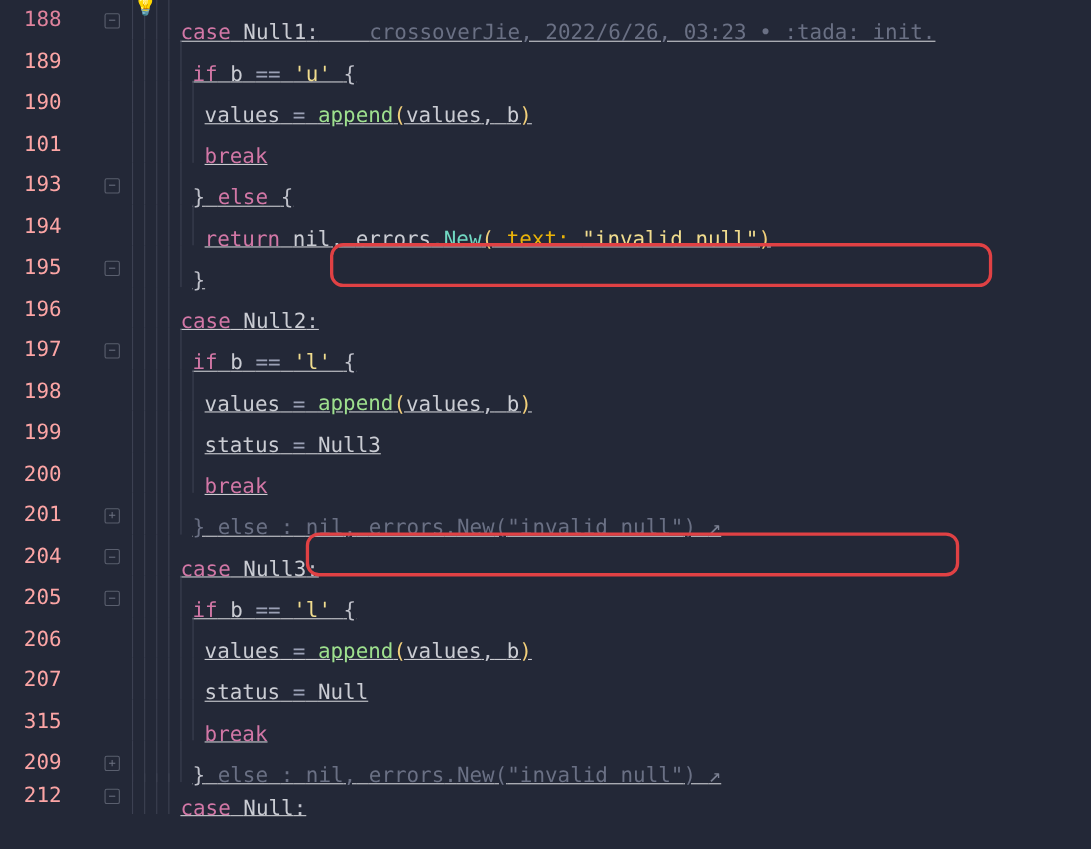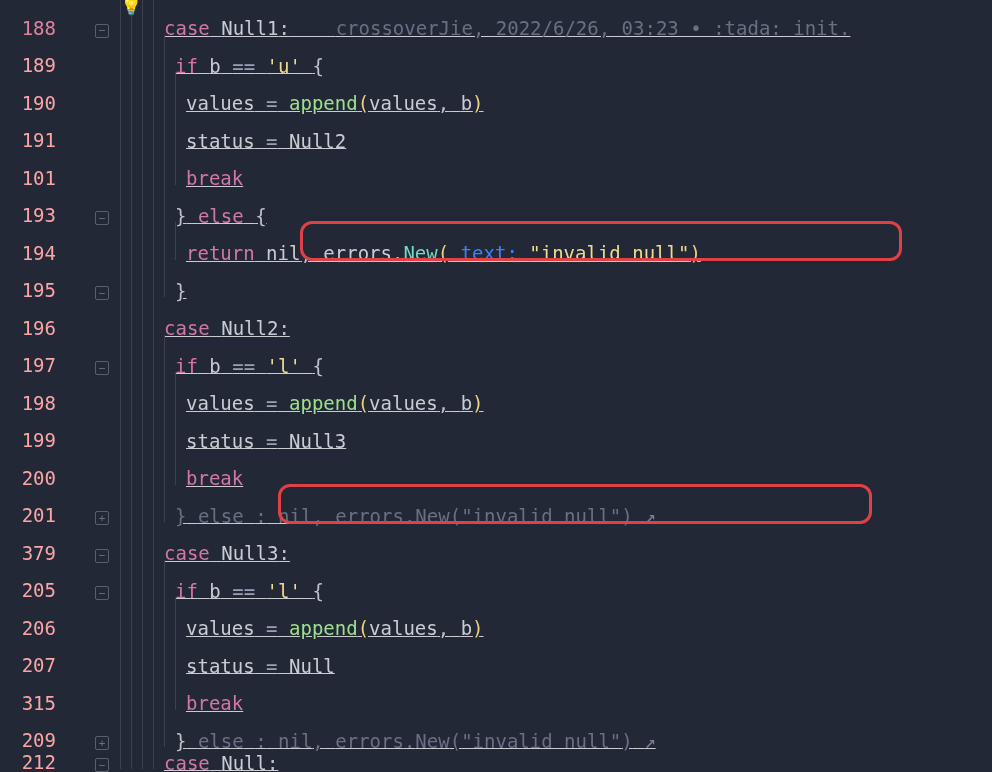--- a/index.html
+++ b/index.html
@@ -9,21 +9,21 @@
     font-size:19px;
     color:#cbccd1;
     width:992px;
     height:772px;
     overflow:hidden;
     line-height:1.0;
   }
   .editor { position:relative; }
   .row {
     display:flex;
-    align-items:flex-end;
+    align-items:center;
     height:37.5px;
     white-space:pre;
   }
   .gutter {
     width:66px;
     text-align:right;
     padding-right:10px;
     color:#fca5a5;
     flex-shrink:0;
     user-select:none;
@@ -71,52 +71,51 @@
   .kw   { color:#d277a6; }
   .ident{ color:#caccd3; }
   .type { color:#caccd3; }
   .func { color:#71d8c2; }
   .callg{ color:#9ee08e;margin-top:48px; }
   .str  { color:#f0dc8e; }
   .char { color:#f0dc8e; }
   .op   { color:#9aa0b5; }
   .paren{ color:#f1cf7a; }
   .punct{ color:#bfc1ca; }
-  .hint { color:#3b82f6; font-style:normal; }
+  .hint { color:#eab308; font-style:normal; }
   .comment{ color:#6a7084; }
   .dimseg{ color:#6a7084; }
   .dimseg .op,.dimseg .paren,.dimseg .punct,.dimseg .str,.dimseg .kw,.dimseg .ident{ color:#6a7084; }
   .arrow { color:#7b8092; }
   .redbox {
     position:absolute;
     border:3px solid #e04144;
     border-radius:12px;
     pointer-events:none;
   }
 </style>
 </head>
 <body>
 
 <div class="editor" id="editor">
     <div class="row"><span class="gutter hl">188</span><span class="bpcol"></span><div class="foldcol"><div class="fold-icon fold-minus"></div></div><div class="code"><span class="ind"></span><span class="ind"></span><span class="ind"></span><span class="ind"></span><span class="kw">case</span> <span class="type">Null1</span><span class="punct">:</span>    <span class="comment">crossoverJie, 2022/6/26, 03:23 • :tada: init.</span></div></div>
     <div class="bulb" style="top: -4px;">💡</div>
     <div class="row"><span class="gutter">189</span><span class="bpcol"></span><div class="foldcol"></div><div class="code"><span class="ind"></span><span class="ind"></span><span class="ind"></span><span class="ind"></span><span class="ind"></span><span class="kw">if</span> <span class="ident">b</span> <span class="op">==</span> <span class="char">'u'</span> <span class="punct">{</span></div></div>
     <div class="row"><span class="gutter">190</span><span class="bpcol"></span><div class="foldcol"></div><div class="code"><span class="ind"></span><span class="ind"></span><span class="ind"></span><span class="ind"></span><span class="ind"></span><span class="ind"></span><span class="ident">values</span> <span class="op">=</span> <span class="callg">append</span><span class="paren">(</span><span class="ident">values</span><span class="punct">,</span> <span class="ident">b</span><span class="paren">)</span></div></div>
-    <div class="row"><span class="gutter">191</span><span class="bpcol"></span><div class="foldcol"></div><div class="code"><span class="ind"></span><span class="ind"></span><span class="ind"></span><span class="ind"></span><span class="ind"></span><span class="ind"></span><span class="ident">status</span> <span class="op">=</span> <span class="type">Null2</span></div></div>
     <div class="row"><span class="gutter">101</span><span class="bpcol"></span><div class="foldcol"></div><div class="code"><span class="ind"></span><span class="ind"></span><span class="ind"></span><span class="ind"></span><span class="ind"></span><span class="ind"></span><span class="kw">break</span></div></div>
     <div class="row"><span class="gutter">193</span><span class="bpcol"></span><div class="foldcol"><div class="fold-icon fold-minus"></div></div><div class="code"><span class="ind"></span><span class="ind"></span><span class="ind"></span><span class="ind"></span><span class="ind"></span><span class="punct">}</span> <span class="kw">else</span> <span class="punct">{</span></div></div>
     <div class="row"><span class="gutter">194</span><span class="bpcol"></span><div class="foldcol"></div><div class="code"><span class="ind"></span><span class="ind"></span><span class="ind"></span><span class="ind"></span><span class="ind"></span><span class="ind"></span><span class="kw">return</span> <span class="ident">nil</span><span class="punct">,</span> <span class="ident">errors</span><span class="punct">.</span><span class="func">New</span><span class="paren">(</span><span class="hint"> text: </span><span class="str">"invalid null"</span><span class="paren">)</span></div></div>
     <div class="row"><span class="gutter">195</span><span class="bpcol"></span><div class="foldcol"><div class="fold-icon fold-minus"></div></div><div class="code"><span class="ind"></span><span class="ind"></span><span class="ind"></span><span class="ind"></span><span class="ind"></span><span class="punct">}</span></div></div>
     <div class="row"><span class="gutter">196</span><span class="bpcol"></span><div class="foldcol"></div><div class="code"><span class="ind"></span><span class="ind"></span><span class="ind"></span><span class="ind"></span><span class="kw">case</span> <span class="type">Null2</span><span class="punct">:</span></div></div>
     <div class="row"><span class="gutter">197</span><span class="bpcol"></span><div class="foldcol"><div class="fold-icon fold-minus"></div></div><div class="code"><span class="ind"></span><span class="ind"></span><span class="ind"></span><span class="ind"></span><span class="ind"></span><span class="kw">if</span> <span class="ident">b</span> <span class="op">==</span> <span class="char">'l'</span> <span class="punct">{</span></div></div>
     <div class="row"><span class="gutter">198</span><span class="bpcol"></span><div class="foldcol"></div><div class="code"><span class="ind"></span><span class="ind"></span><span class="ind"></span><span class="ind"></span><span class="ind"></span><span class="ind"></span><span class="ident">values</span> <span class="op">=</span> <span class="callg">append</span><span class="paren">(</span><span class="ident">values</span><span class="punct">,</span> <span class="ident">b</span><span class="paren">)</span></div></div>
     <div class="row"><span class="gutter">199</span><span class="bpcol"></span><div class="foldcol"></div><div class="code"><span class="ind"></span><span class="ind"></span><span class="ind"></span><span class="ind"></span><span class="ind"></span><span class="ind"></span><span class="ident">status</span> <span class="op">=</span> <span class="type">Null3</span></div></div>
     <div class="row"><span class="gutter">200</span><span class="bpcol"></span><div class="foldcol"></div><div class="code"><span class="ind"></span><span class="ind"></span><span class="ind"></span><span class="ind"></span><span class="ind"></span><span class="ind"></span><span class="kw">break</span></div></div>
     <div class="row"><span class="gutter">201</span><span class="bpcol"></span><div class="foldcol"><div class="fold-icon fold-plus"></div></div><div class="code"><span class="ind"></span><span class="ind"></span><span class="ind"></span><span class="ind"></span><span class="ind"></span><span class="dimseg"><span class="punct">}</span> <span class="kw">else</span> <span class="punct">:</span> <span class="ident">nil</span><span class="punct">,</span> <span class="ident">errors</span><span class="punct">.</span><span class="ident">New</span><span class="paren">(</span><span class="str">"invalid null"</span><span class="paren">)</span></span> <span class="arrow">↗</span></div></div>
-    <div class="row"><span class="gutter">379</span><span class="bpcol"></span><div class="foldcol"><div class="fold-icon fold-minus"></div></div><div class="code"><span class="ind"></span><span class="ind"></span><span class="ind"></span><span class="ind"></span><span class="kw">case</span> <span class="type">Null3</span><span class="punct">:</span></div></div>
+    <div class="row"><span class="gutter">204</span><span class="bpcol"></span><div class="foldcol"><div class="fold-icon fold-minus"></div></div><div class="code"><span class="ind"></span><span class="ind"></span><span class="ind"></span><span class="ind"></span><span class="kw">case</span> <span class="type">Null3</span><span class="punct">:</span></div></div>
     <div class="row"><span class="gutter">205</span><span class="bpcol"></span><div class="foldcol"><div class="fold-icon fold-minus"></div></div><div class="code"><span class="ind"></span><span class="ind"></span><span class="ind"></span><span class="ind"></span><span class="ind"></span><span class="kw">if</span> <span class="ident">b</span> <span class="op">==</span> <span class="char">'l'</span> <span class="punct">{</span></div></div>
     <div class="row"><span class="gutter">206</span><span class="bpcol"></span><div class="foldcol"></div><div class="code"><span class="ind"></span><span class="ind"></span><span class="ind"></span><span class="ind"></span><span class="ind"></span><span class="ind"></span><span class="ident">values</span> <span class="op">=</span> <span class="callg">append</span><span class="paren">(</span><span class="ident">values</span><span class="punct">,</span> <span class="ident">b</span><span class="paren">)</span></div></div>
     <div class="row"><span class="gutter">207</span><span class="bpcol"></span><div class="foldcol"></div><div class="code"><span class="ind"></span><span class="ind"></span><span class="ind"></span><span class="ind"></span><span class="ind"></span><span class="ind"></span><span class="ident">status</span> <span class="op">=</span> <span class="type">Null</span></div></div>
     <div class="row"><span class="gutter">315</span><span class="bpcol"></span><div class="foldcol"></div><div class="code"><span class="ind"></span><span class="ind"></span><span class="ind"></span><span class="ind"></span><span class="ind"></span><span class="ind"></span><span class="kw">break</span></div></div>
     <div class="row"><span class="gutter">209</span><span class="bpcol"></span><div class="foldcol"><div class="fold-icon fold-plus"></div></div><div class="code"><span class="ind"></span><span class="ind"></span><span class="ind"></span><span class="ind"></span><span class="ind"></span><span class="punct">}</span> <span class="dimseg"><span class="kw">else</span> <span class="punct">:</span> <span class="ident">nil</span><span class="punct">,</span> <span class="ident">errors</span><span class="punct">.</span><span class="ident">New</span><span class="paren">(</span><span class="str">"invalid null"</span><span class="paren">)</span></span> <span class="arrow">↗</span></div></div>
     <div class="row" style="height: 22px;"><span class="gutter">212</span><span class="bpcol"></span><div class="foldcol"><div class="fold-icon fold-minus"></div></div><div class="code"><span class="ind"></span><span class="ind"></span><span class="ind"></span><span class="ind"></span><span class="kw">case</span> <span class="type">Null</span><span class="punct">:</span></div></div>
     <div class="redbox" style="left: 300px; top: 221px; width: 602px; height: 40px;"></div>
     <div class="redbox" style="left: 278px; top: 484px; width: 594px; height: 40px;"></div>
   </div>
 

